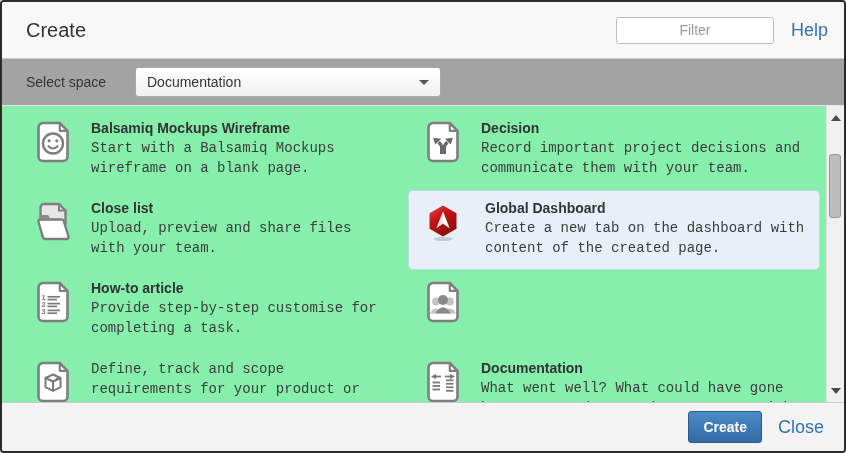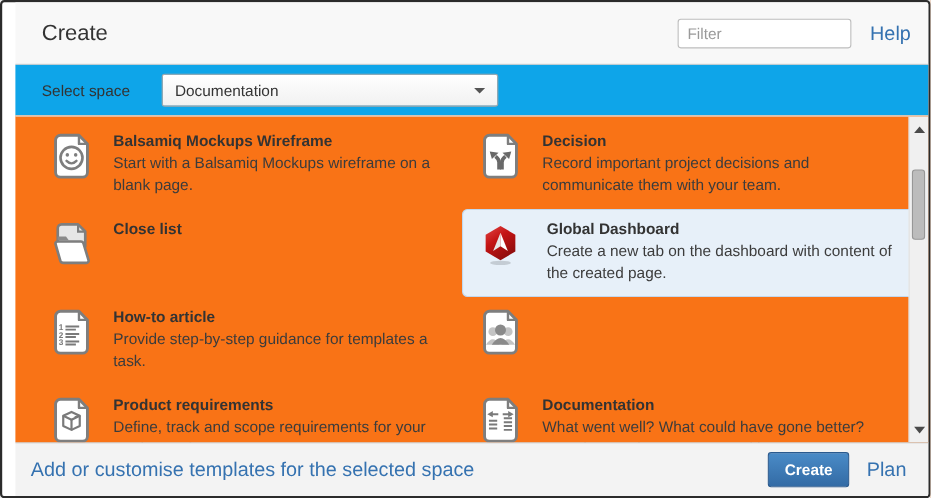--- a/index.html
+++ b/index.html
@@ -5,82 +5,82 @@
   * { box-sizing: border-box; }
   html,body { margin:0; padding:0; background:#e9e9e9; }
   body { width:846px; height:453px; font-family:"Liberation Sans", sans-serif; }
 
   .dialog {
     width:846px; height:453px;
     border:2px solid #2b2b2b; border-radius:4px;
     background:#fff;
     display:flex; flex-direction:column;
     overflow:hidden;
-    padding-left:12px;
   }
 
   
   .header {
     height:57px; flex:none;
     background:#f8f8f8; border-bottom:1px solid #cccccc;
     display:flex; align-items:center;
     padding:0 16px 0 24px;
   }
   .header h2 { margin:0; font-size:20px; font-weight:400; color:#333; }
   .header-right { margin-left:auto; display:flex; align-items:center; gap:17px; }
   .filter-input {
     width:158px; height:27px;
     border:1px solid #bdbdbd; border-radius:3px;
     padding:0 8px; font-size:14px; color:#333;
     font-family:"Liberation Sans", sans-serif;
     outline:none;
+    text-align:center;
   }
   .filter-input::placeholder { color:#9a9a9a; }
   a.link { color:#3572b0; font-size:18px; text-decoration:none; cursor:pointer; }
 
   
   .space-row {
-    height:46px; flex:none; background:#0ea5e9;
+    height:46px; flex:none; background:#a3a3a3;
     display:flex; align-items:center; padding-left:24px;
   }
   .space-label { font-size:14px; color:#333; width:109px; }
   .dropdown {
     width:306px; height:30px;
     border:1px solid #a8a8a8; border-radius:3px;
     background:linear-gradient(#ffffff,#f1f1f1);
     display:flex; align-items:center; justify-content:space-between;
     padding:0 11px; font-size:14px; color:#333; cursor:pointer;
   }
   .caret {
     width:0; height:0;
     border-left:5px solid transparent; border-right:5px solid transparent;
     border-top:5px solid #555;
   }
 
   
   .list-wrap {
     position:relative; flex:1; overflow:hidden;
-    border-top:1px solid #e5e5e5; background:#f97316;
+    border-top:1px solid #e5e5e5; background:#86efac;
   }
   .grid {
     display:grid;
     grid-template-columns:390px 416px;
     grid-auto-rows:80px;
     padding:4px 0 0 16px;
   }
   .tmpl-item {
     display:flex; align-items:flex-start; gap:14px;
     padding:6px 10px; margin-right:4px;
     border-radius:5px; border:1px solid transparent;
     cursor:pointer;
   }
   .tmpl-item.selected { background:#e7f0f9; border:1px solid #c2d8ee;gap:18px; }
   .tmpl-icon { width:48px; height:48px; flex:none; margin-top:1px; }
   .tmpl-title { font-size:14px; font-weight:bold; color:#333; padding-top:3px; }
-  .tmpl-desc  { font-size:14px; color:#3c3c3c; line-height:1.42; margin-top:3px; }
+  .tmpl-desc  { font-size:14px; color:#3c3c3c; line-height:1.42; margin-top:3px;font-family:Liberation Mono, monospace; }
 
   
   .scrollbar {
     position:absolute; top:0; right:0; width:18px; height:100%;
     background:#f0f0f0; border-left:1px solid #e0e0e0;
   }
   .sb-arrow { position:absolute; left:0; width:17px; height:17px; cursor:pointer; }
   .sb-arrow.up { top:3px; }
   .sb-arrow.down { bottom:3px; }
   .sb-arrow::after {
@@ -253,51 +253,51 @@
             <div class="tmpl-title">Decision</div>
             <div class="tmpl-desc">Record important project decisions and communicate them with your team.</div>
           </div>
         </div>
         <div class="tmpl-item">
           <svg class="tmpl-icon" viewBox="0 0 48 48">
             <use href="#file-list-icon"></use>
           </svg>
           <div class="tmpl-text">
             <div class="tmpl-title">Close list</div>
+            <div class="tmpl-desc">Upload, preview and share files with your team.</div>
           </div>
         </div>
         <div class="tmpl-item selected">
           <svg class="tmpl-icon" viewBox="0 0 48 48">
             <use href="#global-dashboard-logo"></use>
           </svg>
           <div class="tmpl-text">
             <div class="tmpl-title">Global Dashboard</div>
             <div class="tmpl-desc">Create a new tab on the dashboard with content of the created page.</div>
           </div>
         </div>
         <div class="tmpl-item">
           <svg class="tmpl-icon" viewBox="0 0 48 48">
             <use href="#how-to-article-icon"></use>
           </svg>
           <div class="tmpl-text">
             <div class="tmpl-title">How-to article</div>
-            <div class="tmpl-desc">Provide step-by-step guidance for templates a task.</div>
+            <div class="tmpl-desc">Provide step-by-step customise for completing a task.</div>
           </div>
         </div>
         <div class="tmpl-item">
           <svg class="tmpl-icon" viewBox="0 0 48 48">
             <use href="#meeting-notes-icon"></use>
           </svg>
         </div>
         <div class="tmpl-item">
           <svg class="tmpl-icon" viewBox="0 0 48 48">
             <use href="#product-requirements-icon"></use>
           </svg>
           <div class="tmpl-text">
-            <div class="tmpl-title">Product requirements</div>
             <div class="tmpl-desc">Define, track and scope requirements for your product or feature.</div>
           </div>
         </div>
         <div class="tmpl-item">
           <svg class="tmpl-icon" viewBox="0 0 48 48">
             <use href="#retrospective-icon"></use>
           </svg>
           <div class="tmpl-text">
             <div class="tmpl-title">Documentation</div>
             <div class="tmpl-desc">What went well? What could have gone better? Crowdsource improvements with your team.</div>
@@ -305,20 +305,19 @@
         </div>
       </div>
     <div class="scrollbar">
       <div class="sb-arrow up"></div>
       <div class="sb-thumb"></div>
       <div class="sb-arrow down"></div>
     </div>
   </div>
 
   <div class="footer">
-    <a class="link">Add or customise templates for the selected space</a>
     <div class="footer-right">
       <button class="create-btn">Create</button>
-      <a class="link close-link">Plan</a>
+      <a class="link close-link">Close</a>
     </div>
   </div>
 
 </div>
 
 </body></html>

